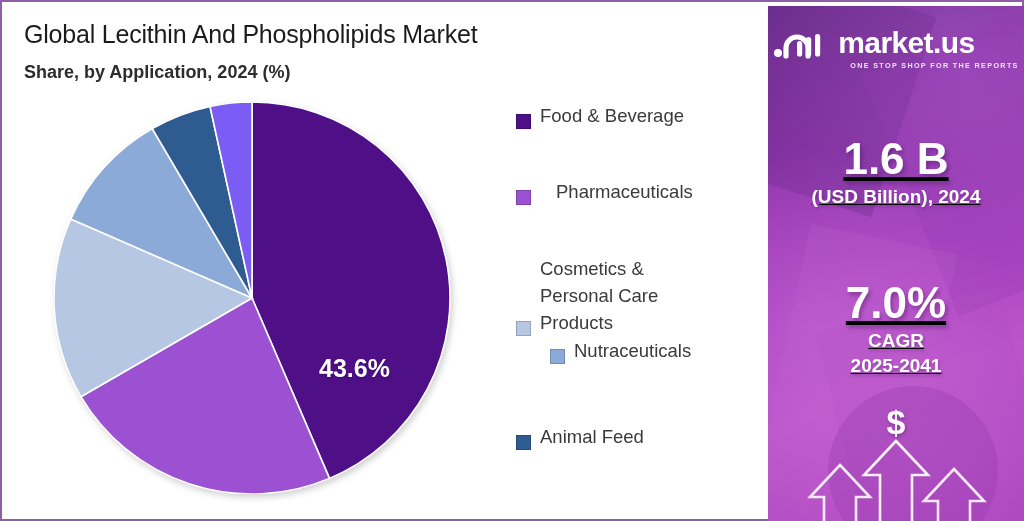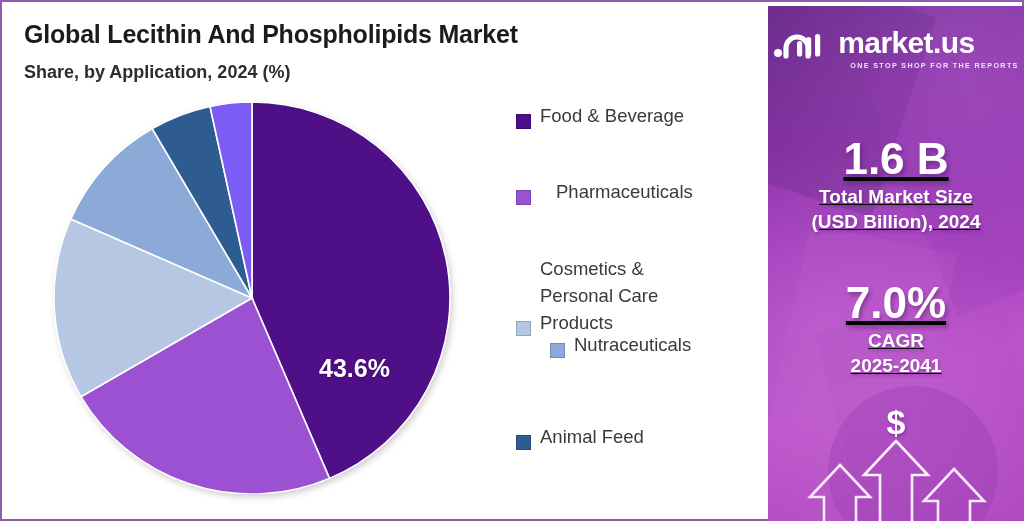--- a/index.html
+++ b/index.html
@@ -16,21 +16,21 @@
   }
 
   
   #left-panel{
     position:absolute;left:0;top:0;width:760px;height:517px;
     background:#ffffff;
     box-sizing:border-box;
   }
   #chart-title{
     position:absolute;left:22px;top:18px;
-    font-size:25px;font-weight:bold;color:#1b1b1b;
+    font-size:25px;font-weight:normal;color:#1b1b1b;
     letter-spacing:-0.2px;white-space:nowrap;
   }
   #chart-subtitle{
     position:absolute;left:22px;top:60px;
     font-size:18px;color:#2d2d2d;font-weight:700;white-space:nowrap;
   }
 
   
   #pie-wrap{
     position:absolute;left:52px;top:100px;width:400px;height:392px;
@@ -143,21 +143,21 @@
         <div class="legend-item" style="top: 76px; gap: 16px;">
           <span class="legend-swatch" style="background: rgb(155, 81, 209);"></span>
           <span class="legend-label">Pharmaceuticals</span>
         </div>
         <div class="legend-item" style="top: 153px;">
           <span class="legend-swatch" style="background: rgb(182, 199, 227);"></span>
           <span class="legend-label">Cosmetics &amp;
 Personal Care
 Products</span>
         </div>
-        <div class="legend-item" style="top: 229px; padding-left: 34px;">
+        <div class="legend-item" style="top: 235px; padding-left: 34px;">
           <span class="legend-swatch" style="background: rgb(140, 170, 216);"></span>
           <span class="legend-label">Nutraceuticals</span>
         </div>
         <div class="legend-item" style="top: 321px;">
           <span class="legend-swatch" style="background: rgb(46, 92, 144);"></span>
           <span class="legend-label">Animal Feed</span>
         </div>
       </div>
   </div>
 
@@ -179,21 +179,20 @@
         </svg>
       </span>
       <span id="logo-text-wrap">
         <span id="logo-word">market.us</span>
         <span id="logo-tagline">ONE STOP SHOP FOR THE REPORTS</span>
       </span>
     </div>
 
     <div class="stat-block" id="stat-size">
       <div class="stat-value">1.6 B</div>
-      <div class="stat-caption">Total Market Size</div>
       <div class="stat-caption">(USD Billion), 2024</div>
     </div>
 
     <div class="stat-block" id="stat-cagr">
       <div class="stat-value">7.0%</div>
       <div class="stat-caption">CAGR</div>
       <div class="stat-caption">2025-2041</div>
     </div>
 
     <div id="arrows-wrap">

